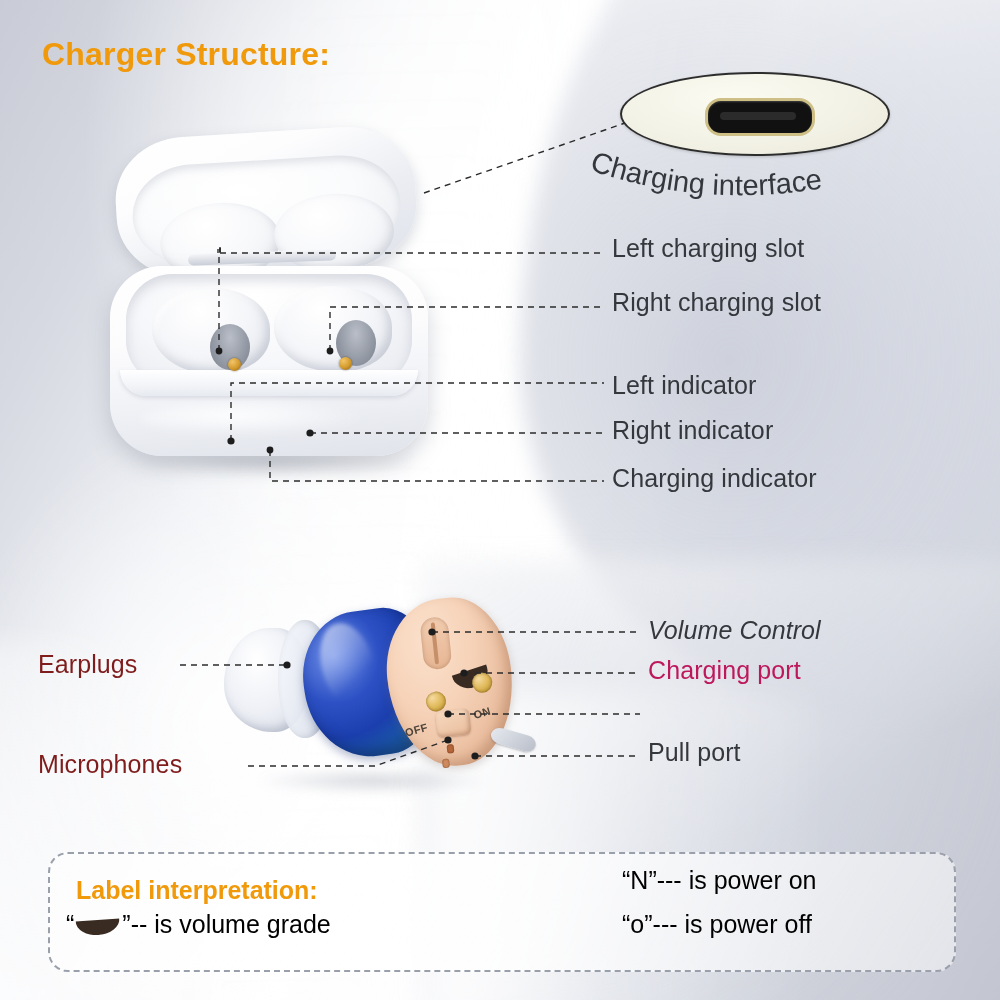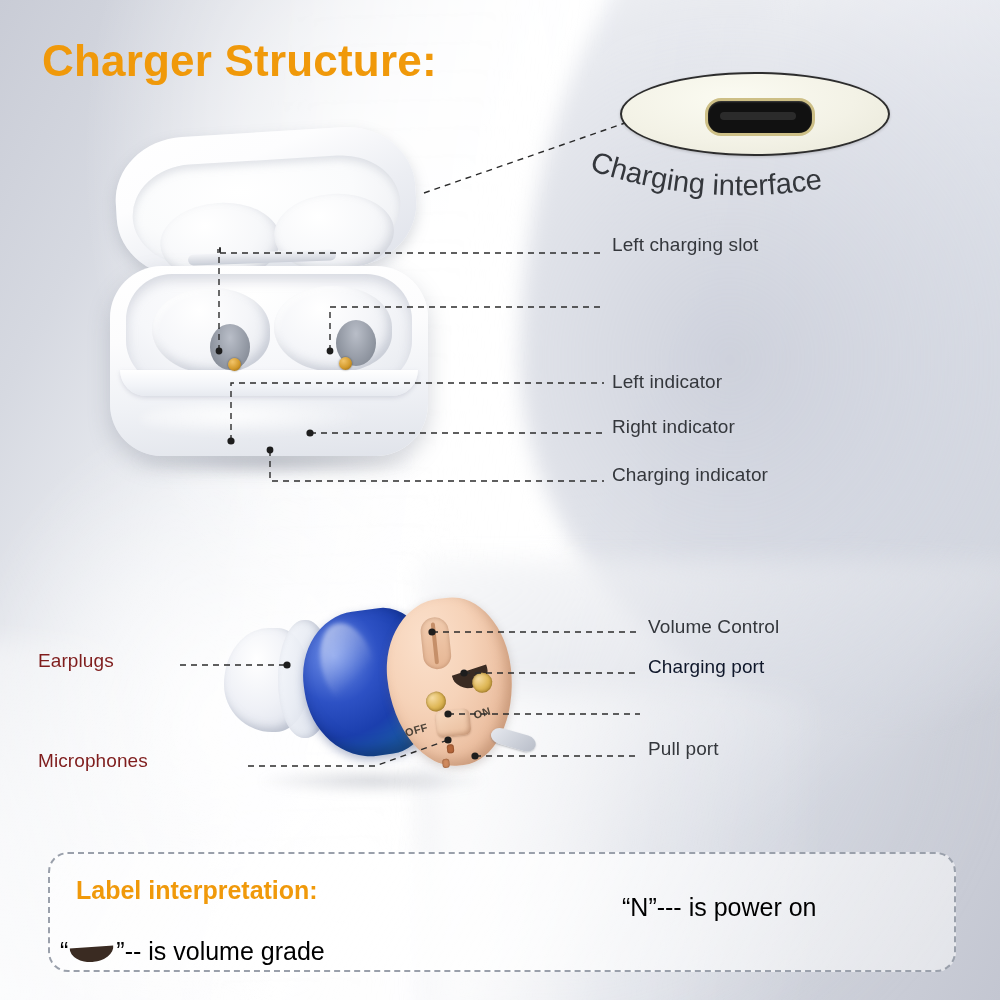--- a/index.html
+++ b/index.html
@@ -58,27 +58,27 @@
     filter:blur(12px);
   }
 
   
   .heading{
     position:absolute;
     font-weight:bold;
     letter-spacing:.2px;
     white-space:nowrap;
   }
-  #title-charger{left:42px;top:36px;font-size:44px;}
+  #title-charger{left:42px;top:36px;font-size:32px;}
   #title-device{left:42px;top:536px;font-size:40px;}
 
   
   .callout{
     position:absolute;white-space:nowrap;
-    font-size:19px;letter-spacing:.1px;
+    font-size:25px;letter-spacing:.1px;
   }
 
   
   svg#leaders{position:absolute;left:0;top:0;width:1000px;height:1000px;overflow:visible;}
   svg#leaders path{fill:none;stroke-linecap:butt;}
 
   
   #usbc-inset{
     position:absolute;left:620px;top:72px;width:270px;height:84px;
   }
@@ -273,22 +273,22 @@
   
   #legend{
     position:absolute;left:48px;top:852px;width:904px;height:116px;
     border:2px dashed #9aa0ab;
     border-radius:20px;
     background:linear-gradient(120deg,rgba(255,255,255,.55) 0%,rgba(255,255,255,.78) 40%,rgba(255,255,255,.5) 100%);
   }
   #legend-title{
     position:absolute;left:26px;top:14px;font-size:25px;font-weight:bold;white-space:nowrap;
   }
-  .legend-row{position:absolute;font-size:25px;white-space:nowrap;margin-top:27px;}
-  #legend-vol{left:10px;top:56px;}
+  .legend-row{position:absolute;font-size:25px;white-space:nowrap;}
+  #legend-vol{left:16px;top:56px;}
   #legend-on{left:572px;top:12px;}
   #legend-off{left:572px;top:56px;}
   .mini-crescent{
     display:inline-block;width:44px;height:15px;vertical-align:-2px;
     background:#3a2b22;
     clip-path:ellipse(50% 100% at 50% 0%);
     transform:rotate(-4deg);
     margin:0 2px;
   }
   .q{font-size:25px;}
@@ -347,20 +347,21 @@
       <defs>
         <path id="arcpath" d="M 4 30 Q 170 86 344 18"></path>
       </defs>
       <text fill="#34373c">
         <textPath href="#arcpath" startOffset="0">Charging interface</textPath>
       </text>
     </svg>
   </div>
 
   <div class="callout" style="left:612px;top:234px;color:#34373c;">Left charging slot</div>
+  <div class="callout" style="left:612px;top:288px;color:#34373c;">Right charging slot</div>
   <div class="callout" style="left:612px;top:371px;color:#34373c;">Left indicator</div>
   <div class="callout" style="left:612px;top:416px;color:#34373c;">Right indicator</div>
   <div class="callout" style="left:612px;top:464px;color:#34373c;">Charging indicator</div>
 
 
   <div id="aid">
     <div class="aid-shadow"></div>
     <div class="tip"></div>
     <div class="tip-collar"></div>
     <div class="body-blue"></div>
@@ -377,22 +378,22 @@
       <div class="sw-label sw-on">ON</div>
       <div class="mic-hole m1"></div>
       <div class="mic-hole m2"></div>
       <div class="pull-line"></div>
     </div>
   </div>
 
   <div class="callout" style="left:38px;top:650px;color:#7f1d1d;">Earplugs</div>
   <div class="callout" style="left:38px;top:750px;color:#7f1d1d;">Microphones</div>
 
-  <div class="callout" style="left:648px;top:616px;color:#34373c;">Volume Control</div>
-  <div class="callout" style="left:648px;top:656px;color:#0f172a;">Charging port</div>
+  <div class="callout" style="left:648px;top:616px;color:#34373c;font-style:italic;">Volume Control</div>
+  <div class="callout" style="left:648px;top:656px;color:#be185d;">Charging port</div>
   <div class="callout" style="left:648px;top:738px;color:#34373c;">Pull port</div>
 
   <svg id="leaders" viewBox="0 0 1000 1000">
     <g stroke="#2b2b2b" stroke-width="1.4" stroke-dasharray="6 5">
 
       <path d="M 424 193 L 625 123"></path>
 
       <path d="M 220 249 L 220 248 L 220 250"></path>
       <path d="M 220 248 L 220 253"></path>
       <path d="M 220 247 L 220 252 M 220 247 L 220 247"></path>
@@ -438,15 +439,16 @@
   </svg>
 
   <div id="legend">
     <div id="legend-title" style="color: rgb(240, 153, 10); margin-top: 8px;">Label interpretation:</div>
 
     <div class="legend-row" id="legend-vol">
       <span class="q">“</span><span class="mini-crescent"></span><span>”-- is volume grade</span>
     </div>
 
     <div class="legend-row" id="legend-on">“N”--- is power on</div>
+    <div class="legend-row" id="legend-off">“o”--- is power off</div>
   </div>
 
 </div>
 
 </body></html>

